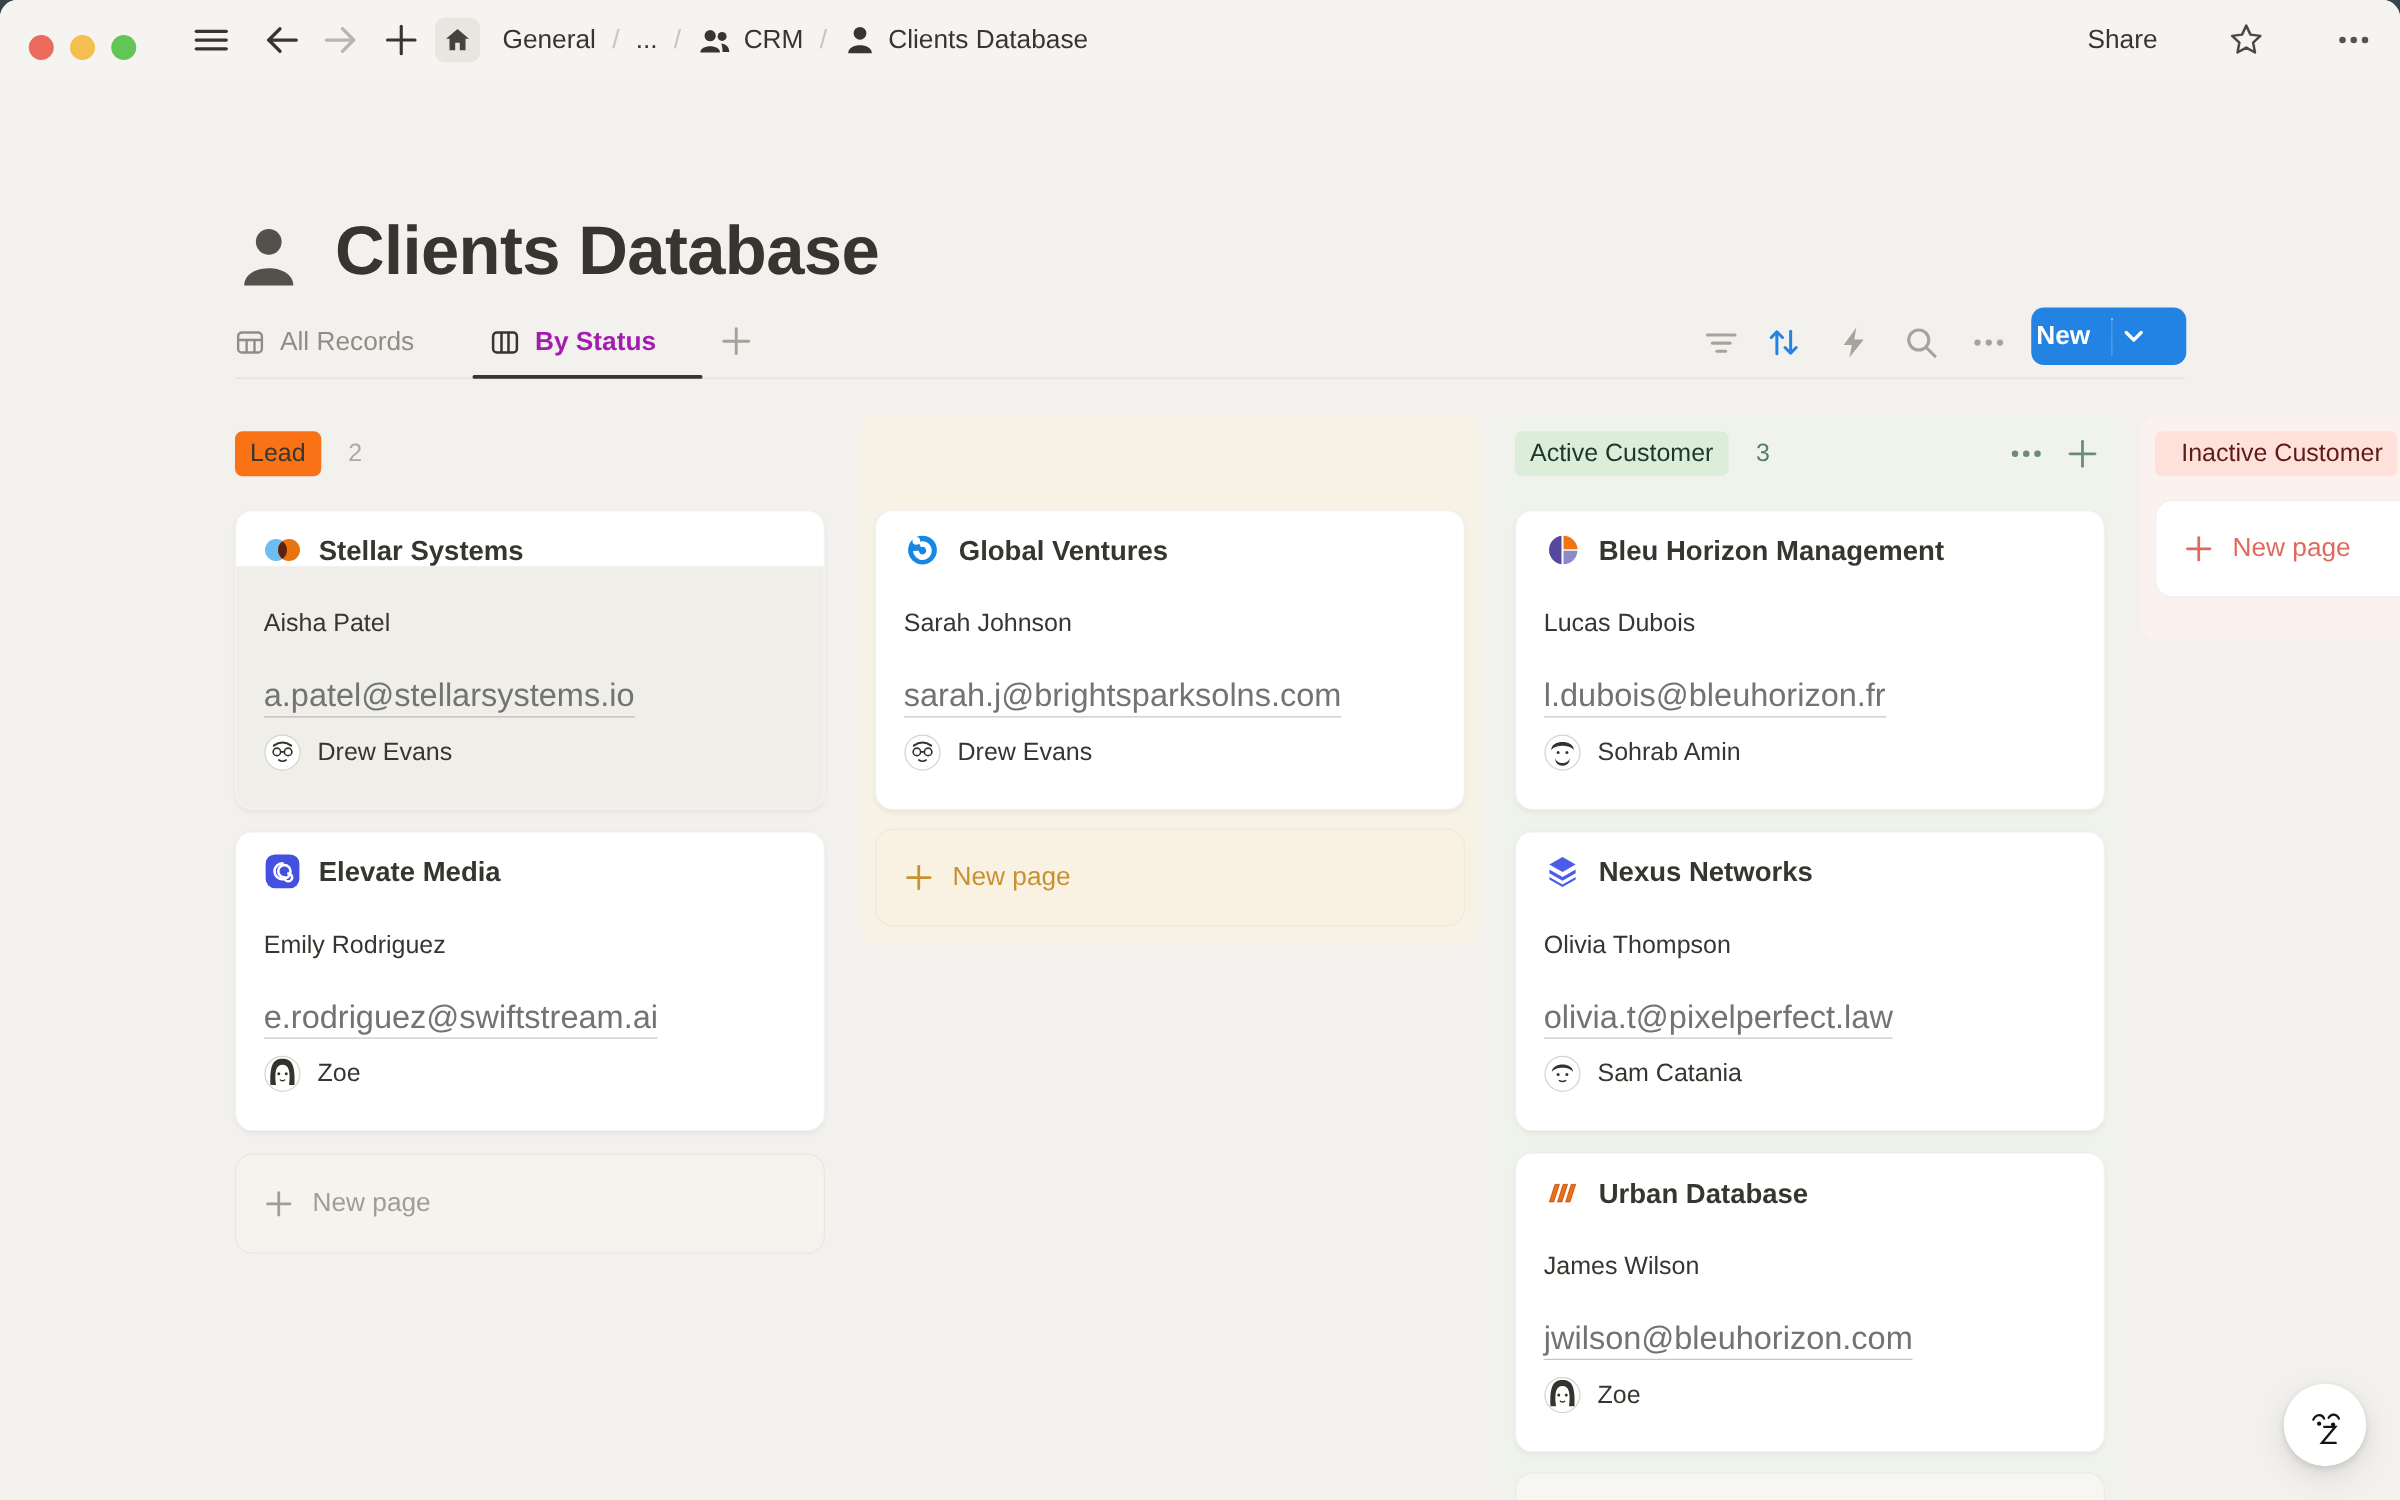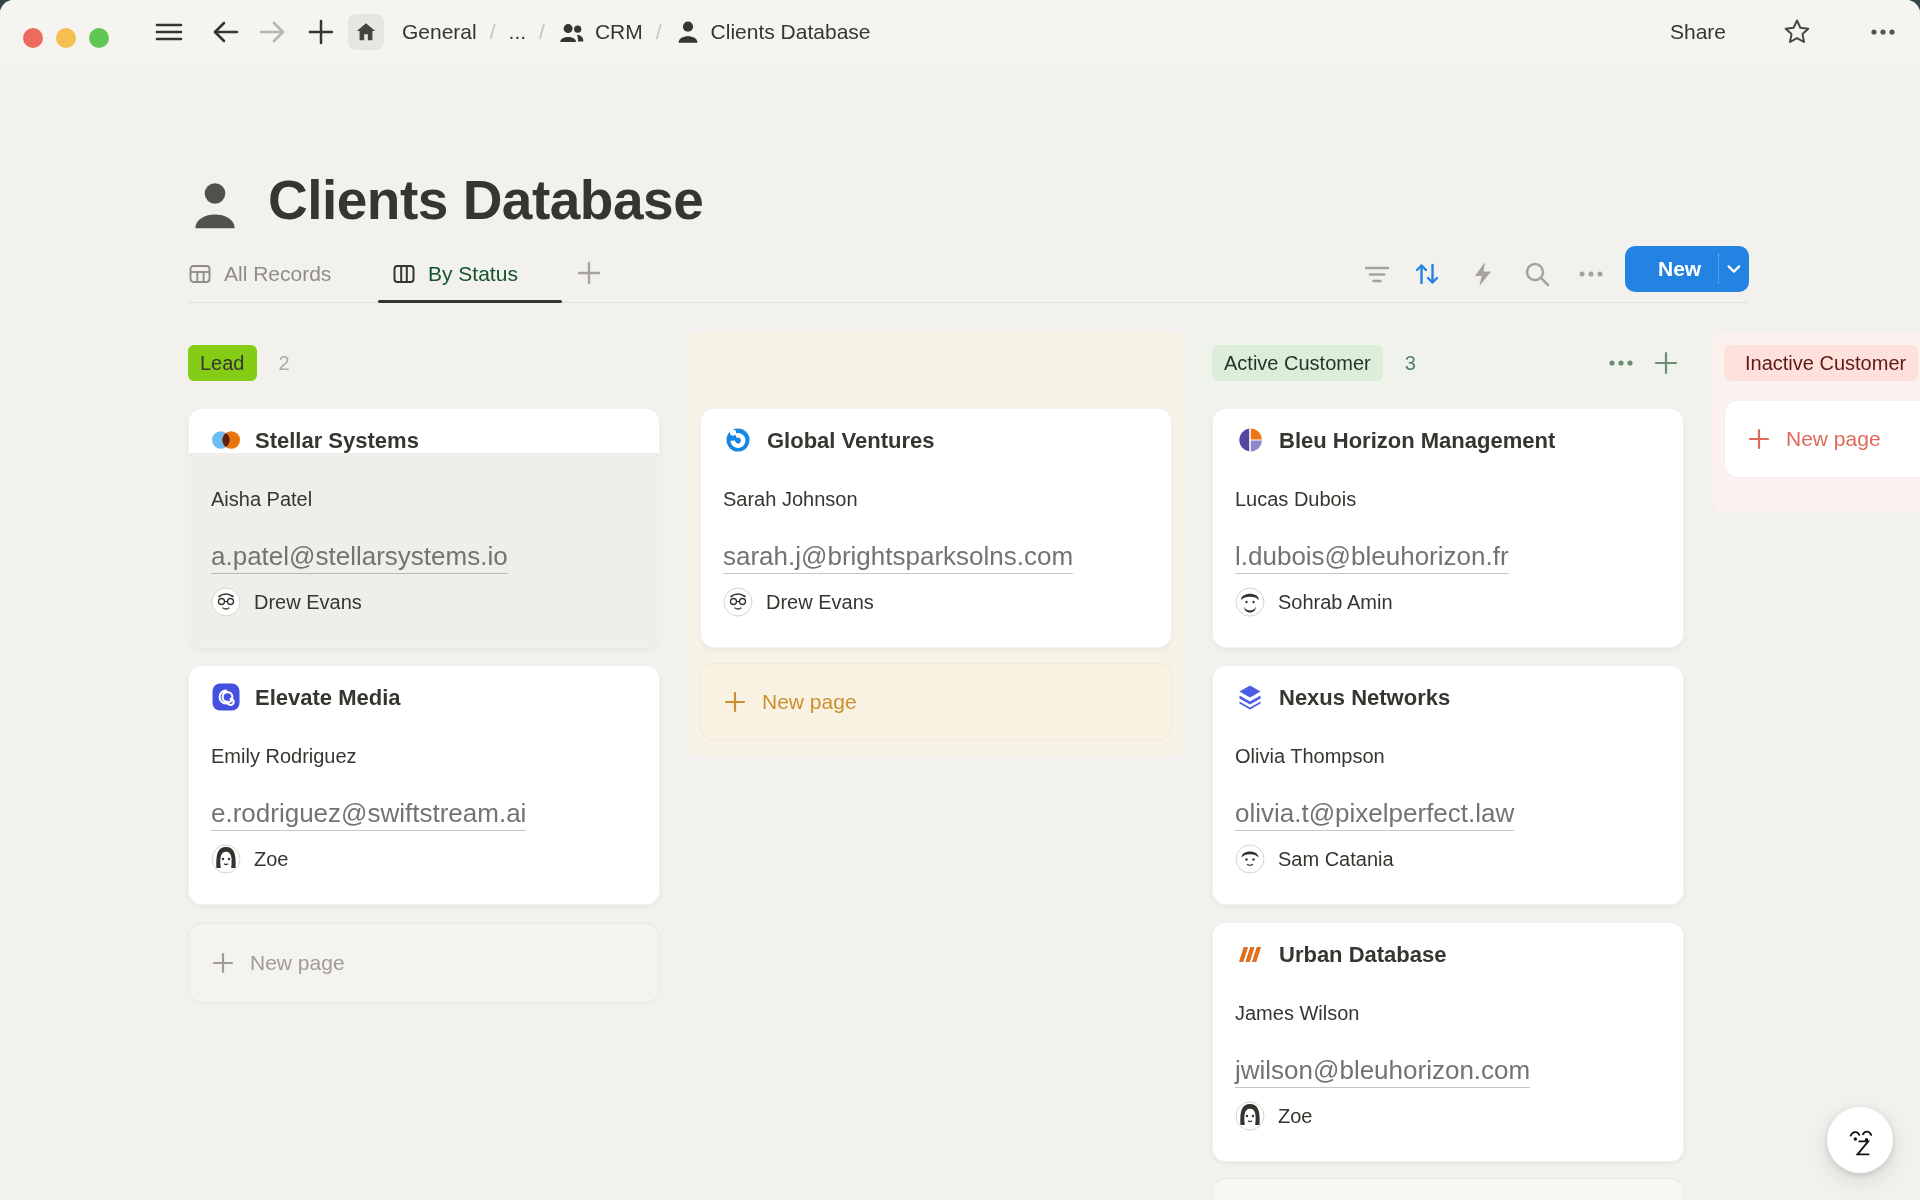--- a/index.html
+++ b/index.html
@@ -18,27 +18,27 @@
   .topbar-right{position:absolute;right:22px;top:0;height:64px;display:flex;align-items:center;gap:56px;}
   .share{font-size:21px;color:#37352F;}
   
   .title-row{position:absolute;left:188px;top:168px;display:flex;align-items:flex-end;gap:26px;}
   .page-title{font-size:55px;font-weight:700;color:#37352F;letter-spacing:-0.5px;white-space:nowrap;}
   
   .tabsrow{position:absolute;left:0;right:0;top:246px;height:56px;}
   .tabs-divider{position:absolute;left:188px;width:1560px;top:56px;height:1px;background:rgba(0,0,0,0.07);}
   .tab{position:absolute;top:0;height:56px;display:flex;align-items:center;gap:12px;font-size:21px;}
   .tab.inactive{color:#8F8D86;}
-  .tab.active{color:#14532d;font-weight:400;justify-content:space-between;}
+  .tab.active{color:#a21caf;font-weight:700;justify-content:space-between;}
   .tab-underline{position:absolute;left:378px;top:54px;width:184px;height:3px;background:#37352F;border-radius:2px;}
   .addview{position:absolute;left:576px;top:14px;}
   .tool{position:absolute;top:13px;width:30px;height:30px;}
   .new-btn{position:absolute;left:1625px;top:0;width:124px;height:46px;background:#2383E2;border-radius:10px;
     display:flex;align-items:center;color:#fff;}
-  .new-btn .lbl{font-size:21px;font-weight:700;padding-left:33px;}
+  .new-btn .lbl{font-size:21px;font-weight:700;padding-left:4px;}
   .new-btn .sep{width:0;height:30px;border-left:1px dotted rgba(255,255,255,0.45);margin-left:17px;}
   
   .col{position:absolute;top:332px;width:496px;border-radius:14px;}
   .col-header{position:absolute;top:13px;left:12px;right:16px;height:36px;display:flex;align-items:center;}
   .badge{height:36px;padding:0 12px;border-radius:6px;font-size:20px;font-weight:500;
     display:flex;align-items:center;white-space:nowrap;}
   .count{margin-left:22px;font-size:20px;}
   .hcontrols{margin-left:auto;display:flex;align-items:center;gap:14px;}
   .card{position:absolute;left:12px;width:472px;height:240px;background:#FFF;border-radius:14px;
     border:1px solid rgba(15,15,15,0.055);box-shadow:0 2px 4px rgba(15,15,15,0.05);box-sizing:border-box;}
@@ -56,21 +56,21 @@
   .np-gray{background:#F4F3EE;border:1px solid rgba(15,15,15,0.05);color:#A09D96;}
   .np-amber{background:rgba(251,243,222,0.55);border:1px solid rgba(15,15,15,0.045);color:#C9912E;}
   .np-red{background:#FFFFFF;border:1px solid rgba(15,15,15,0.06);color:#E0695E;}
   .partial-card{position:absolute;left:12px;top:846px;width:472px;height:60px;background:#F7F6F2;
     border:1px solid rgba(15,15,15,0.05);border-radius:14px;box-sizing:border-box;}
   
   .col-lead{left:176px;height:690px;background:transparent;}
   .col-prospect{left:688px;height:424px;background:#F6F2E6;}
   .col-active{left:1200px;height:880px;background:#F0F3EC;}
   .col-inactive{left:1712px;width:400px;height:180px;background:#FBF1EE;}
-  .badge-gray{background:#84cc16;color:#383631;}
+  .badge-gray{background:#f97316;color:#383631;}
   .badge-yellow{background:#FAEBC6;color:#42301C;}
   .badge-green{background:#DCEDDA;color:#20382B;}
   .badge-red{background:#FFE1DC;color:#5F1A16;padding-left:21px;}
   .cnt-gray{color:#ACAAA5;} .cnt-yellow{color:#CB912F;} .cnt-green{color:#548164;}
   
   .face-btn{position:absolute;left:1827px;top:1107px;width:66px;height:66px;border-radius:50%;background:#FFF;
     box-shadow:0 2px 6px rgba(0,0,0,0.12),0 8px 24px rgba(0,0,0,0.10);display:flex;align-items:center;justify-content:center;}
 </style>
 </head>
 <body>

